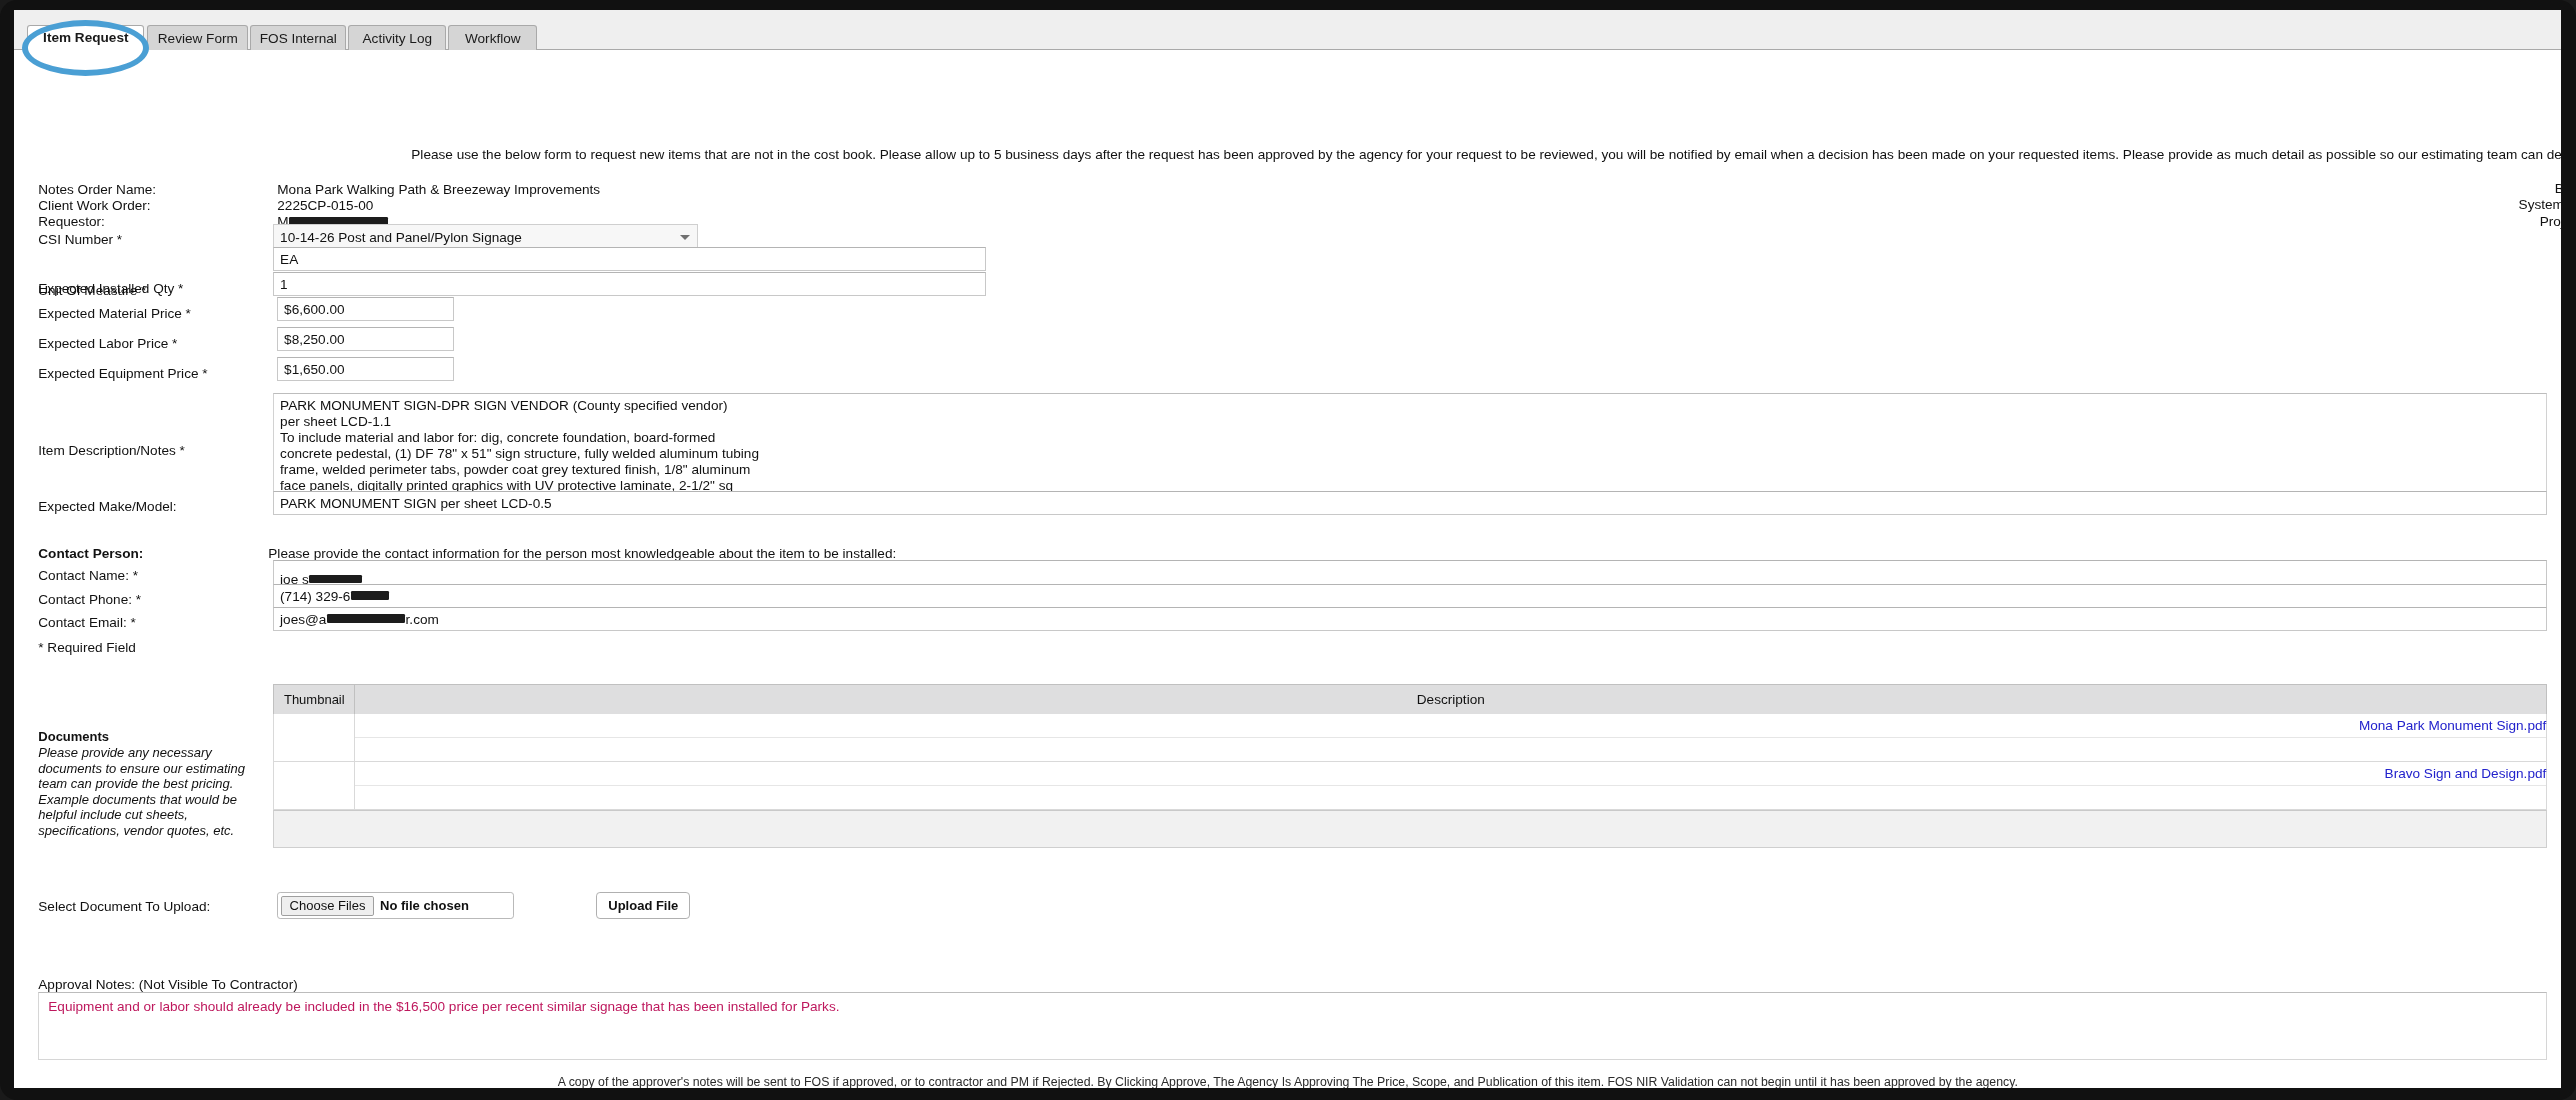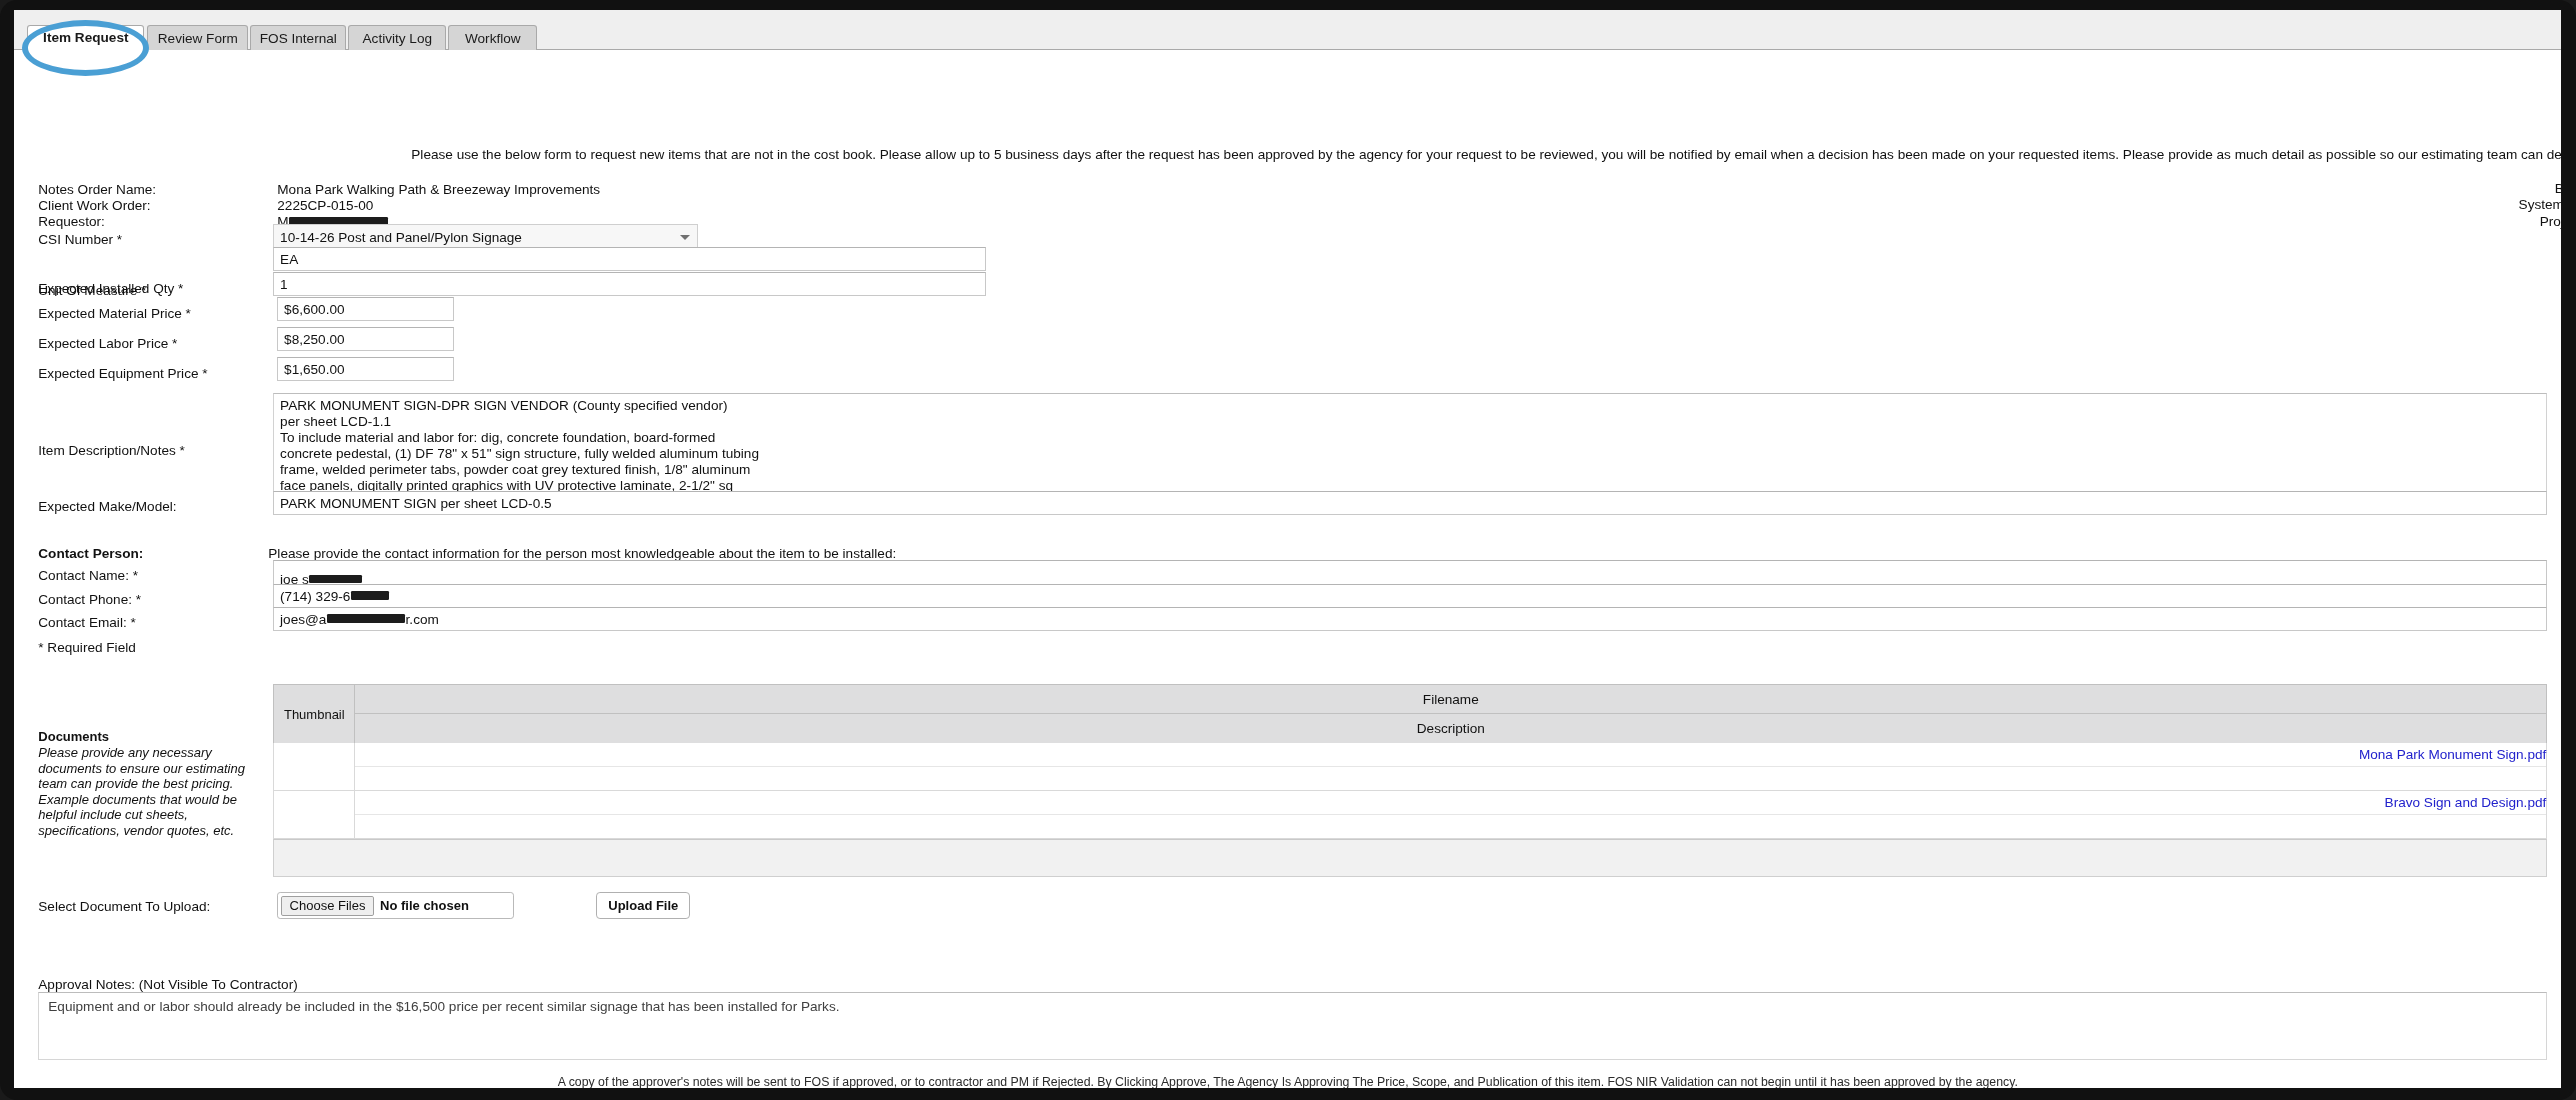--- a/index.html
+++ b/index.html
@@ -209,21 +209,21 @@
     display:flex; align-items:center; justify-content:center;
     font-size:13px; font-weight:bold; color:#111;
   }
 
   
   #apnotes-lbl { position:absolute; left:24px; top:927px; font-size:13.6px; color:#111; }
   #apnotes-box {
     position:absolute; left:24px; top:942px;
     width:2509px; height:68px;
     background:#ffffff; border:0.6px solid #d6d6d6; border-top:0.6px solid #bcbcbc;
-    padding:5.8px 9px; font-size:13.6px; color:#404040;
+    padding:5.8px 9px; font-size:13.6px; color:#be185d;
   }
 
   #disclaimer {
     position:absolute; top:1025px; left:0; width:100%;
     text-align:center; font-size:12.3px; color:#2b2b2b;
   }
 </style>
 </head>
 <body>
 
@@ -334,21 +334,20 @@
 
       <div id="docnote">
         <span class="t">Documents</span><br>
         <span class="i">Please provide any necessary documents to ensure our estimating team can provide the best pricing. Example documents that would be helpful include cut sheets, specifications, vendor quotes, etc.</span>
       </div>
 
       <div id="doctable">
         <div class="thead">
           <div class="th-thumb">Thumbnail</div>
           <div class="th-right">
-            <div class="cellrow top">Filename</div>
             <div class="cellrow">Description</div>
           </div>
         </div>
         <div class="trow">
           <div class="c-thumb"></div>
           <div class="c-right">
             <div class="cellrow top">
                 <a class="flink" href="#">Mona Park Monument Sign.pdf</a>
               </div>
             <div class="cellrow"></div>

